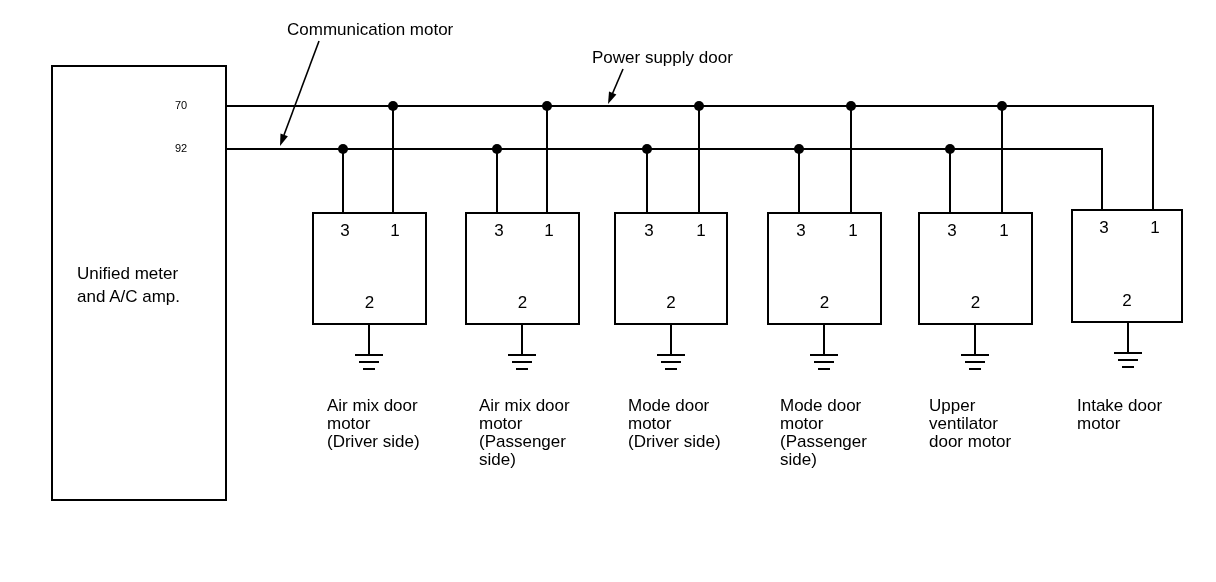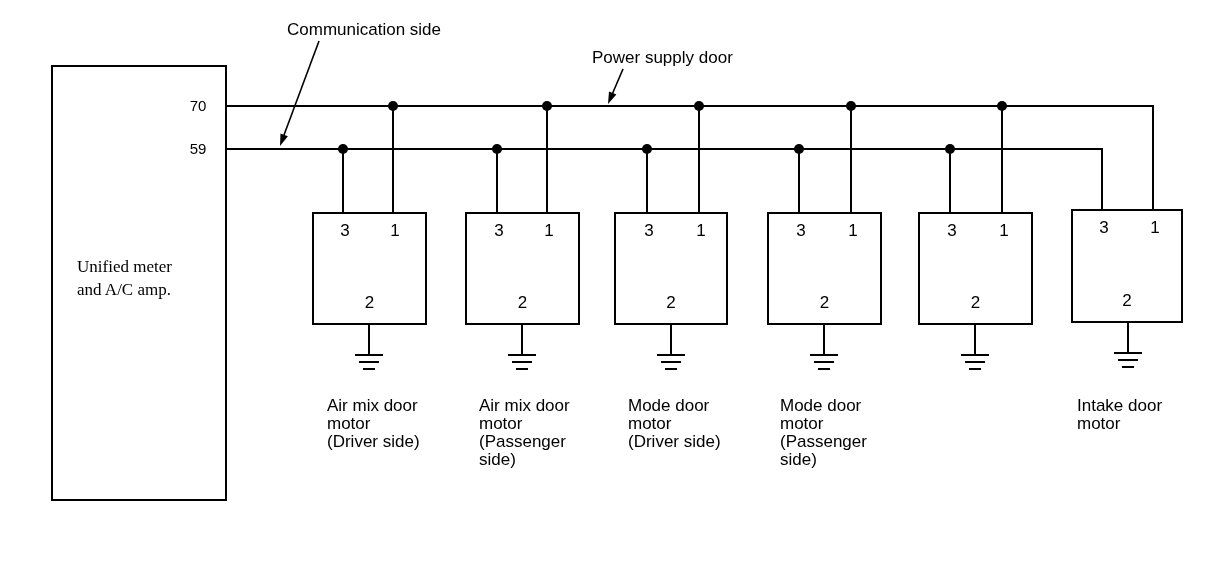--- a/index.html
+++ b/index.html
@@ -8,39 +8,39 @@
     font-family:"Liberation Sans","DejaVu Sans",sans-serif;color:#000;
   }
   .line{position:absolute;background:#000;}
   .dot{position:absolute;width:10px;height:10px;background:#000;border-radius:50%;}
   .box{position:absolute;border:2px solid #000;background:#fff;box-sizing:border-box;}
   .pin{position:absolute;transform:translateX(-50%);font-size:17px;line-height:17px;white-space:nowrap;}
   .pin-top{top:8px;}
   .pin-bottom{bottom:12px;left:50%;}
   .motor-label{position:absolute;top:397px;width:150px;font-size:17px;line-height:18px;white-space:pre-line;}
   .annot{position:absolute;font-size:17px;line-height:18px;white-space:nowrap;}
-  .ctrl-label{position:absolute;left:77px;top:255px;font-size:17px;line-height:23px;white-space:pre-line;font-family:Liberation Serif, serif;}
-  .ctrl-pin{position:absolute;width:46px;text-align:center;font-size:15px;line-height:17px;}
+  .ctrl-label{position:absolute;left:77px;top:262px;font-size:17px;line-height:23px;white-space:pre-line;}
+  .ctrl-pin{position:absolute;width:46px;text-align:left;font-size:11px;line-height:17px;}
   .gnd{position:absolute;width:30px;height:46px;}
   .gnd .stem{position:absolute;left:14px;top:0;width:2px;height:30px;background:#000;}
   .gnd .g1{position:absolute;left:1px;top:29px;width:28px;height:2px;background:#000;}
   .gnd .g2{position:absolute;left:5px;top:36px;width:20px;height:2px;background:#000;}
   .gnd .g3{position:absolute;left:9px;top:43px;width:12px;height:2px;background:#000;}
   svg.arrows{position:absolute;left:0;top:0;pointer-events:none;}
 </style>
 </head>
 <body>
 
 <div id="stage">
 
   <div class="box" style="left:51px;top:65px;width:176px;height:436px"></div>
   <div class="ctrl-label">Unified meter
 and A/C amp.</div>
   <div class="ctrl-pin" style="left:175px;top:97px">70</div>
-  <div class="ctrl-pin" style="left:175px;top:140px">59</div>
+  <div class="ctrl-pin" style="left:175px;top:140px">92</div>
 
   <div class="line" style="left:226px;top:105px;width:928px;height:2px"></div>
   <div class="line" style="left:1152px;top:105px;width:2px;height:106px"></div>
   <div class="line" style="left:226px;top:148px;width:877px;height:2px"></div>
   <div class="line" style="left:1101px;top:148px;width:2px;height:63px"></div>
 
   <div class="line" style="left:392px;top:105px;width:2px;height:108px"></div>
   <div class="line" style="left:342px;top:148px;width:2px;height:65px"></div>
   <div class="line" style="left:546px;top:105px;width:2px;height:108px"></div>
   <div class="line" style="left:496px;top:148px;width:2px;height:65px"></div>
@@ -138,24 +138,27 @@
 motor
 (Passenger
 side)</div>
   <div class="motor-label" style="left:628px">Mode door
 motor
 (Driver side)</div>
   <div class="motor-label" style="left:780px">Mode door
 motor
 (Passenger
 side)</div>
+  <div class="motor-label" style="left:929px">Upper
+ventilator
+door motor</div>
   <div class="motor-label" style="left:1077px">Intake door
 motor</div>
 
-  <div class="annot" style="left:287px;top:21px">Communication side</div>
+  <div class="annot" style="left:287px;top:21px">Communication motor</div>
   <div class="annot" style="left:592px;top:49px">Power supply door</div>
 
   <svg class="arrows" width="1216" height="582" viewBox="0 0 1216 582">
     <line x1="319" y1="41" x2="284" y2="135" stroke="#000" stroke-width="1.6"></line>
     <polygon points="280,146 287.9,136.2 280.5,133.4" fill="#000"></polygon>
     <line x1="623" y1="69" x2="611" y2="97" stroke="#000" stroke-width="1.6"></line>
     <polygon points="608,104 616.4,94.6 609,91.4" fill="#000"></polygon>
   </svg>
 
 </div>

